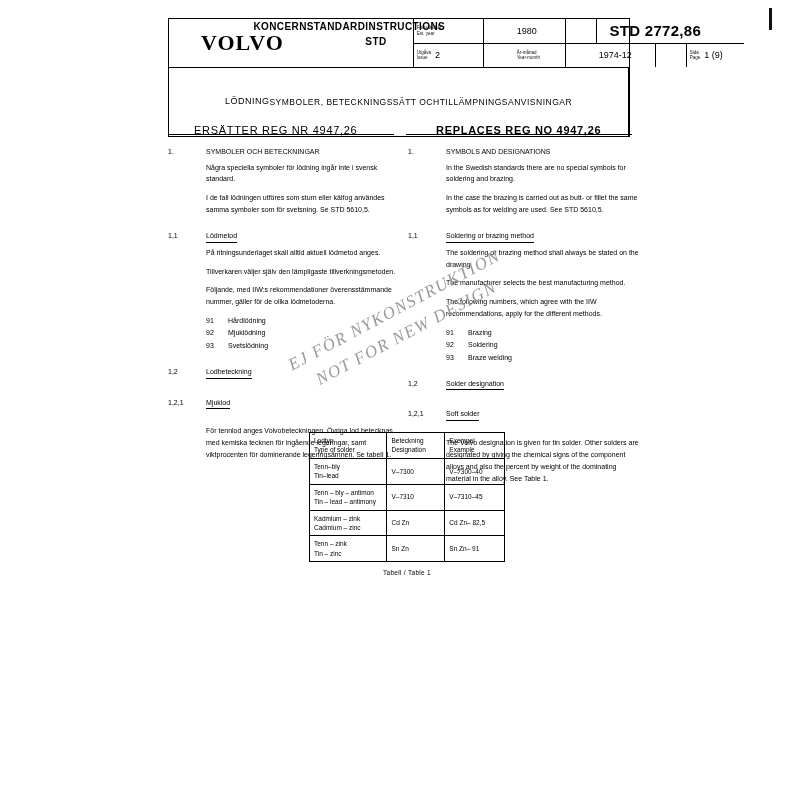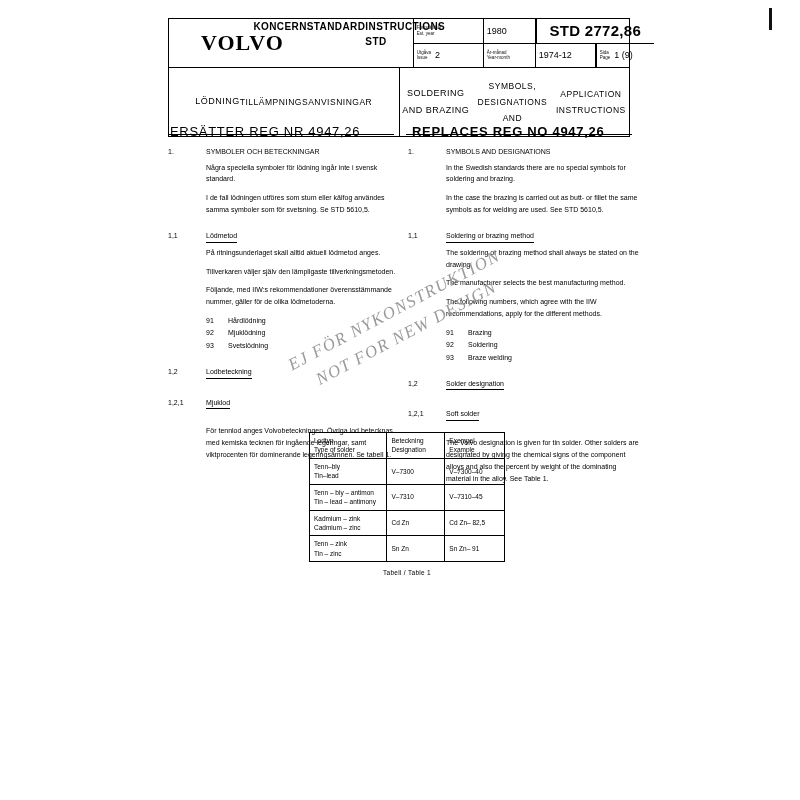--- a/index.html
+++ b/index.html
@@ -71,20 +71,21 @@
     box-sizing: border-box;
   }
   .hdr-meta {
     flex: 1;
     display: flex;
     flex-direction: column;
   }
   .meta-row {
     flex: 1;
     display: flex;
+    gap: 30px;
   }
   .meta-row.first { border-bottom: 1px solid #000; }
   .meta-cell {
     border-right: 1px solid #000;
     box-sizing: border-box;
     padding: 1px 3px;
     position: relative;
     display: flex;
     align-items: center;
   }
@@ -131,22 +132,23 @@
     letter-spacing: .5px;
     line-height: 1.9;
   }
   .hdr-sv { border-right: 1px solid #000; }
   .hdr-title-main { font-size: 9px; }
 
   
   .replaces {
     position: absolute;
     top: 124px;
-    font-size: 13px;
+    font-size: 11px;
     letter-spacing: .7px;
+    margin-left: 24px;
   }
   .replaces.sv { left: 170px; }
   .replaces.en { left: 412px; font-weight: bold; }
   .rule {
     position: absolute;
     height: 1px;
     background: #000;
   }
   .rule-sv { left: 168px; top: 134px; width: 226px; }
   .rule-en { left: 406px; top: 134px; width: 226px; }
@@ -300,26 +302,22 @@
             <span class="meta-lbl">Sida
 Page</span>
             <span class="meta-val">1 (9)</span>
           </div>
         </div>
       </div>
     </div>
     <div class="hdr-bottom">
       <div class="hdr-sv">
         <span class="hdr-title-main">LÖDNING</span>
+        <span>SYMBOLER, BETECKNINGSSÄTT OCH</span>
         <span>TILLÄMPNINGSANVISNINGAR</span>
-      </div>
-      <div class="hdr-en">
-        <span class="hdr-title-main">SOLDERING AND BRAZING</span>
-        <span>SYMBOLS, DESIGNATIONS AND</span>
-        <span>APPLICATION INSTRUCTIONS</span>
       </div>
     </div>
   </div>
 
   <div class="replaces sv">ERSÄTTER REG NR 4947,26</div>
   <div class="replaces en">REPLACES REG NO 4947,26</div>
   <div class="rule rule-sv"></div>
   <div class="rule rule-en"></div>
 
   <div class="col sv">

